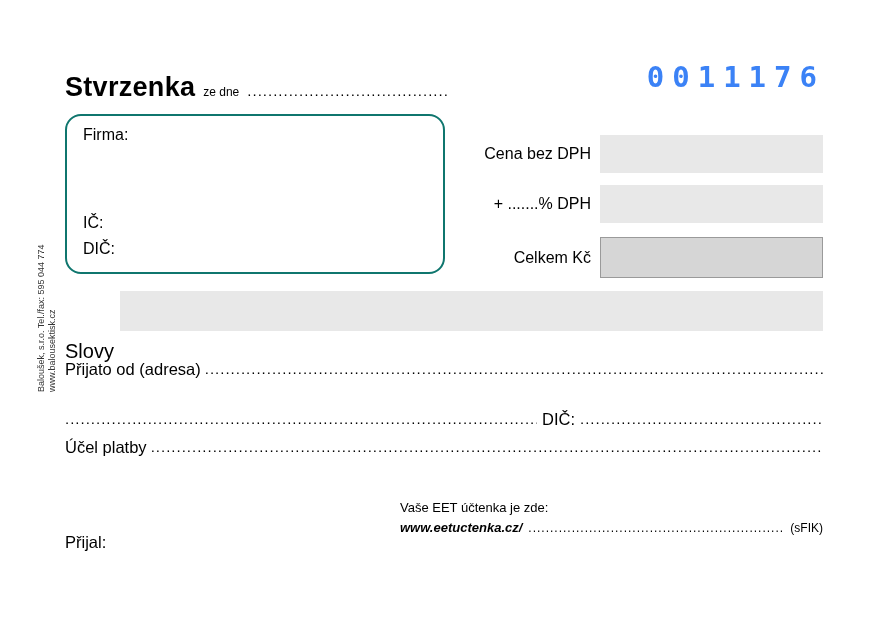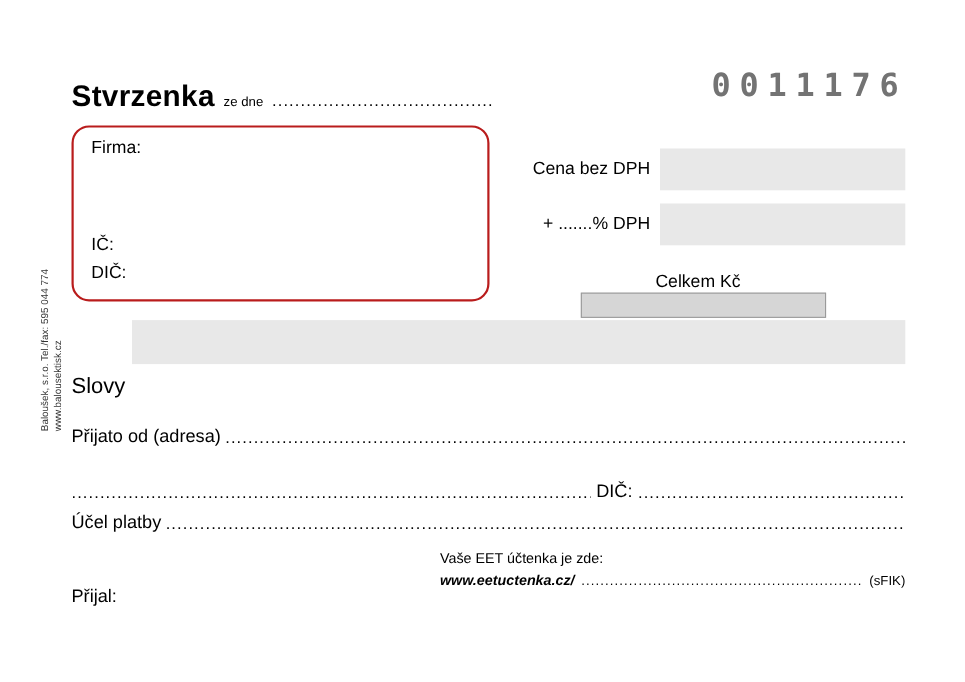--- a/index.html
+++ b/index.html
@@ -22,68 +22,68 @@
     color:#333;
     line-height:11px;
   }
 
   
   .serial{
     position:absolute;top:60px;right:52px;
     font-family:"DejaVu Sans Mono", monospace;
     font-size:29px;font-weight:bold;
     letter-spacing:8px;
-    color:#737373;
+    color:#3b82f6;
   }
 
   
   .title-row{
     position:absolute;left:65px;top:72px;width:382px;
     display:flex;align-items:baseline;gap:8px;
   }
   .title{font-size:27px;font-weight:bold;letter-spacing:0.3px;text-align:center;}
   .date-label{font-size:12px;}
   .dots{
     font-size:15px;letter-spacing:1px;
     overflow:hidden;white-space:nowrap;
   }
   .date-dots{flex:1;}
 
   
   .firma-box{
     position:absolute;left:65px;top:114px;width:380px;height:160px;
-    border:2px solid #b91c1c;border-radius:16px;
+    border:2px solid #0f766e;border-radius:16px;
     box-sizing:border-box;
   }
   .firma-box .lbl{position:absolute;left:16px;font-size:16px;}
   .firma-box .firma{top:10px;}
   .firma-box .ic{top:98px;}
   .firma-box .dic{top:124px;}
 
   
   .amount-row{
     position:absolute;left:455px;width:368px;height:38px;
     display:flex;align-items:center;
   }
   .row1{top:135px;}
   .row2{top:185px;}
-  .row3{top:248px;height:41px;flex-direction:column;}
+  .row3{top:237px;height:41px;}
   .amt-label{flex:1;text-align:right;font-size:16px;padding-right:9px;white-space:nowrap;}
   .amt-field{width:223px;height:100%;box-sizing:border-box;}
   .amt-field.light{background:#e8e8e8;}
   .amt-field.dark{background:#d6d6d6;border:1px solid #9a9a9a;}
 
   
   .slovy-label{position:absolute;left:65px;top:304px;font-size:20px;margin-top:36px;}
   .slovy-bar{position:absolute;left:120px;top:291px;width:703px;height:40px;background:#e8e8e8;}
 
   
   .fill-line{
     position:absolute;left:65px;width:758px;
-    display:flex;align-items:flex-end;margin-top:28px;
+    display:flex;align-items:flex-start;
   }
   .fill-line .lead{font-size:16.5px;white-space:nowrap;padding-right:4px;}
   .fill-line .fill{flex:1;}
   .line-prijato{top:360px;}
   .line-dic{top:410px;}
   .line-dic .fixed{flex:none;width:472px;}
   .line-dic .mid{font-size:16.5px;white-space:nowrap;padding:0 5px;}
   .line-ucel{top:438px;}
 
   

